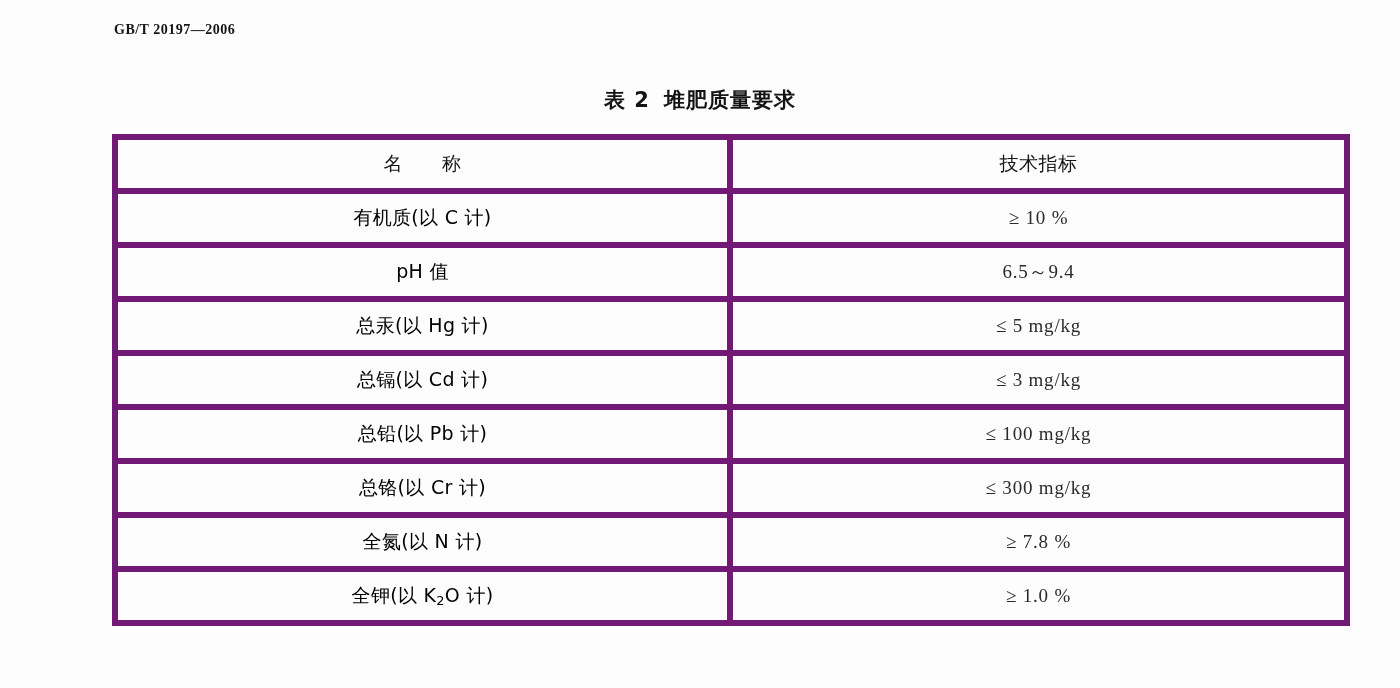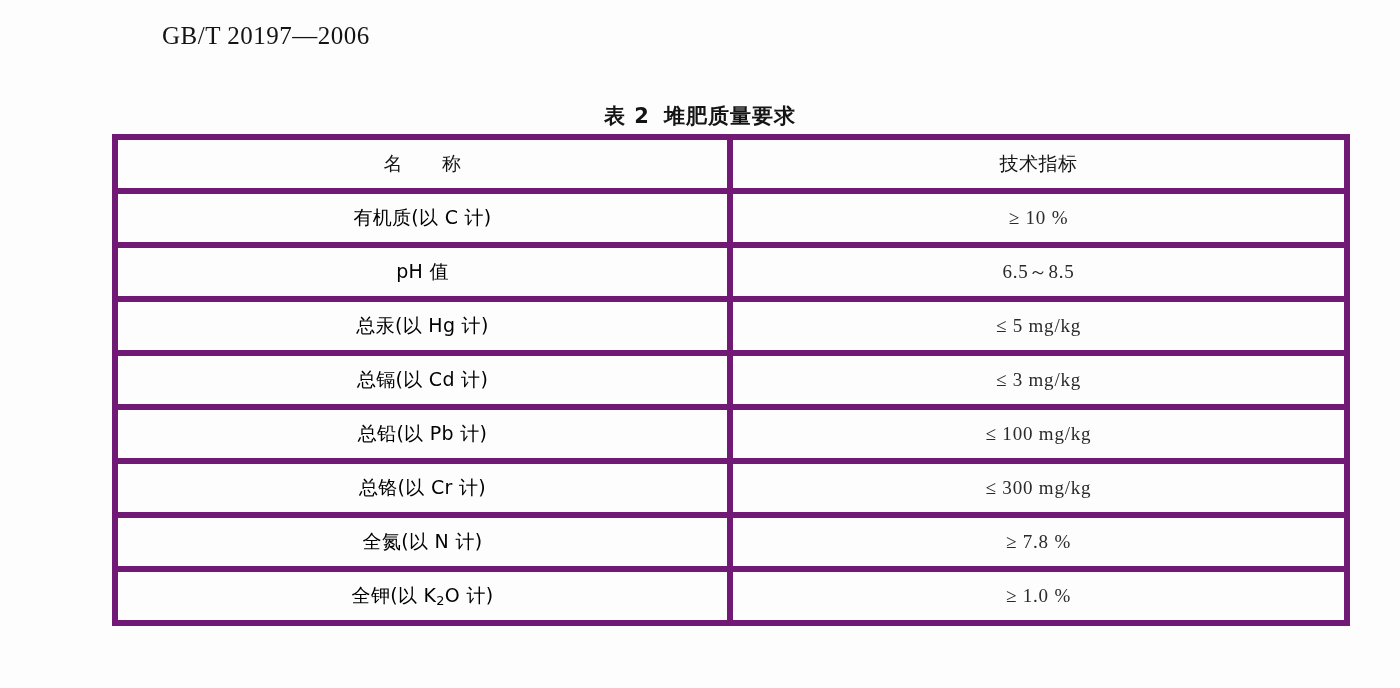--- a/index.html
+++ b/index.html
@@ -21,41 +21,39 @@
     top: 0;
     width: 1400px;
     height: 688px;
     background: #fdfdfd;
   }
   .std-code {
     position: absolute;
     left: 114px;
     top: 22px;
     font-family: "Liberation Serif", serif;
-    font-weight: normal;
-    font-size: 25px;
+    font-weight: bold;
+    font-size: 14px;
     letter-spacing: 0.5px;
     color: #141414;
-    margin-left: 48px;
   }
   .table-caption {
     position: absolute;
     left: 0;
     top: 86px;
     width: 1400px;
     text-align: center;
     font-family: "DejaVu Sans", sans-serif;
     font-weight: bold;
     font-size: 21px;
     color: #141414;
     letter-spacing: 1px;
   }
   .caption-inner {
     display: inline-block;
-    margin-top: 16px;
   }
   .caption-num {
     margin-right: 14px;
   }
   table.spec {
     position: absolute;
     left: 112px;
     top: 134px;
     width: 1232px;
     border-collapse: collapse;
@@ -129,21 +127,21 @@
         <th>技术指标</th>
       </tr>
     </thead>
     <tbody id="table-body">
     <tr>
           <td class="name-cell">有机质(以 C 计)</td>
           <td class="value-cell">≥ 10 %</td>
         </tr>
         <tr>
           <td class="name-cell">pH 值</td>
-          <td class="value-cell">6.5～8.5</td>
+          <td class="value-cell">6.5～9.4</td>
         </tr>
         <tr>
           <td class="name-cell">总汞(以 Hg 计)</td>
           <td class="value-cell">≤ 5 mg/kg</td>
         </tr>
         <tr>
           <td class="name-cell">总镉(以 Cd 计)</td>
           <td class="value-cell">≤ 3 mg/kg</td>
         </tr>
         <tr>

